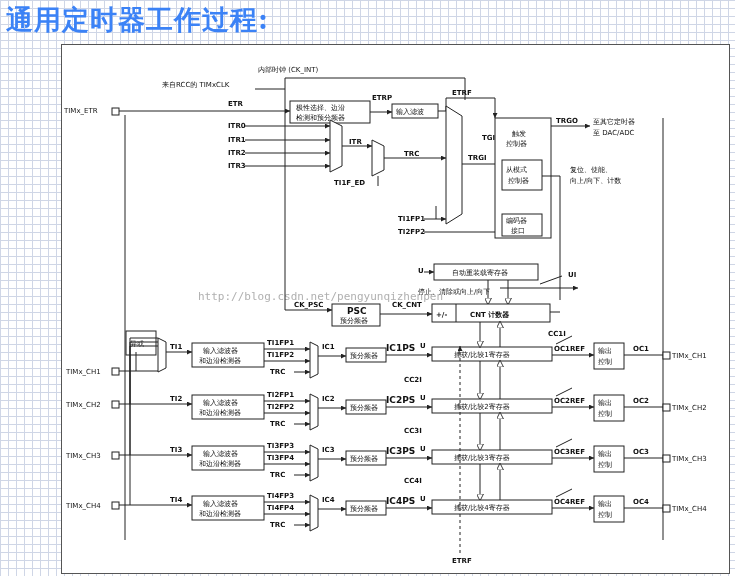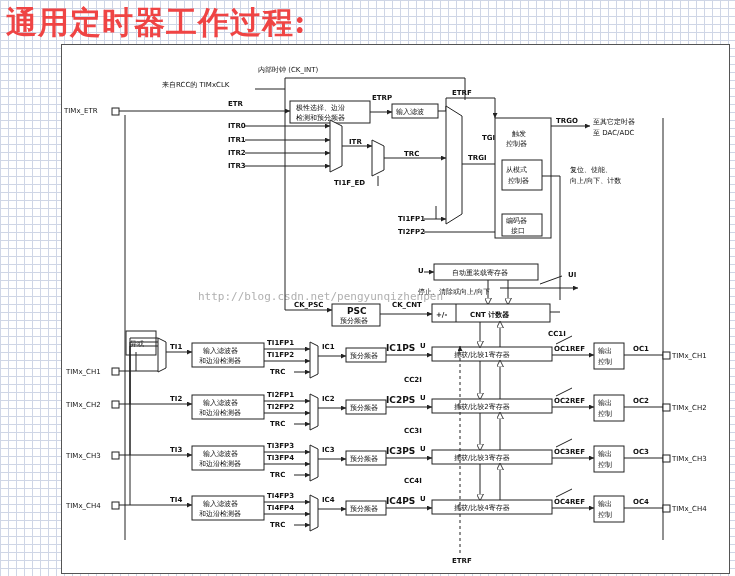--- a/index.html
+++ b/index.html
@@ -2,21 +2,21 @@
 <html><head>
 <meta charset="utf-8">
 <style>
   html,body{margin:0;padding:0;}
   body{width:735px;height:576px;position:relative;overflow:hidden;font-family:"DejaVu Sans",sans-serif;
     background-color:#fff;
     background-image:
       linear-gradient(#cfd6e6 1px,transparent 1px),
       linear-gradient(90deg,#cfd6e6 1px,transparent 1px);
     background-size:8px 8px;}
-  .title{position:absolute;left:6px;top:2px;font-family:"DejaVu Serif",serif;font-weight:bold;font-size:31px;color:#ef4444;letter-spacing:1px;text-align:center;}
+  .title{position:absolute;left:6px;top:2px;font-family:"DejaVu Serif",serif;font-weight:bold;font-size:27px;color:#3b82f6;letter-spacing:1px;text-align:center;}
   .panel{position:absolute;left:61px;top:44px;width:667px;height:528px;background:#fff;border:1px solid #555;}
   svg{position:absolute;left:0;top:0;}
   .t{font-family:"DejaVu Sans",sans-serif;font-size:7px;fill:#111;}
   .tb{font-family:"DejaVu Sans",sans-serif;font-size:7px;font-weight:bold;fill:#111;}
   .tbl{font-family:"DejaVu Sans",sans-serif;font-size:9px;font-weight:bold;fill:#111;}
   .wm{font-family:"DejaVu Sans Mono",monospace;font-size:11px;fill:#b0b0b0;}
   .box{fill:#fff;stroke:#222;stroke-width:1;}
   .ln{stroke:#222;stroke-width:1;fill:none;}
 </style>
 </head>

